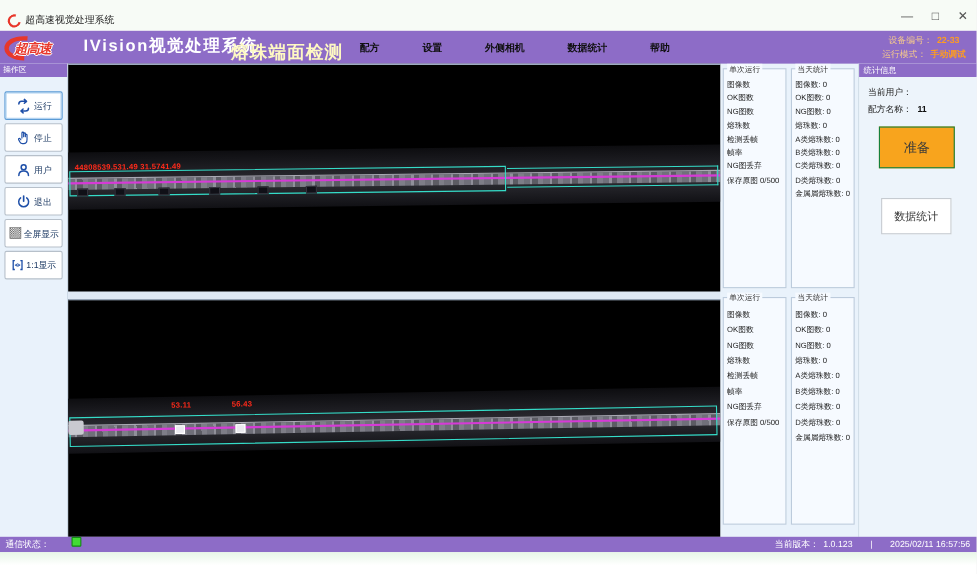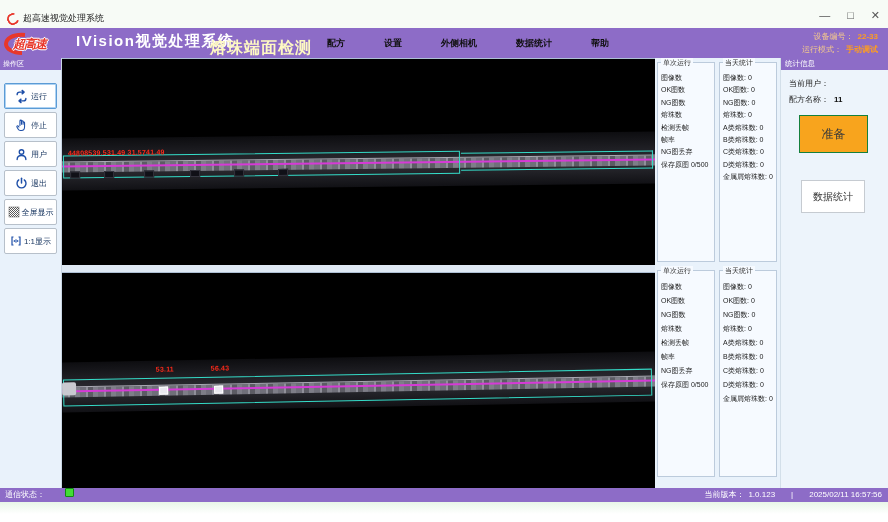--- a/index.html
+++ b/index.html
@@ -22,21 +22,21 @@
   .logo svg{position:absolute;left:0;top:2px;}
   .logo-text{position:absolute;left:10px;top:7px;font-size:12px;font-weight:bold;font-style:italic;
              color:#e8372b;letter-spacing:-1px;
              text-shadow:-1px 0 #fff,1px 0 #fff,0 -1px #fff,0 1px #fff;}
   .app-title{position:absolute;left:76px;top:4px;font-size:15px;font-weight:bold;color:#ffffff;
              letter-spacing:1.5px;white-space:nowrap;}
   .subtitle{position:absolute;left:210px;top:10px;font-size:16px;font-weight:bold;color:#fef9c3;
             letter-spacing:1px;white-space:nowrap;}
   .menu{position:absolute;left:307px;top:0;height:30px;display:flex;align-items:center;gap:19px;}
   .menu-item{font-size:9px;font-weight:bold;color:#101010;white-space:nowrap;cursor:default;padding-left:20px;}
-  .header-right{position:absolute;right:10px;top:2px;font-size:8px;line-height:13px;text-align:right;}
+  .header-right{position:absolute;right:10px;top:2px;font-size:8px;line-height:13px;text-align:center;}
   .header-right .lab{color:#f5c98c;}
   .header-right .val{color:#ff9d1f;font-weight:bold;margin-left:4px;}
 
   
   .body-bg{position:absolute;left:0;top:58px;width:888px;height:430px;background:#e9f2fb;}
 
   
   .sidebar{position:absolute;left:0;top:58px;width:62px;height:430px;background:#e9f2fb;
            border-right:1px solid #c9d6e4;box-sizing:border-box;}
   .sidebar-header{height:12px;background:#8d6cc7;color:#fff;font-size:7px;line-height:12px;

